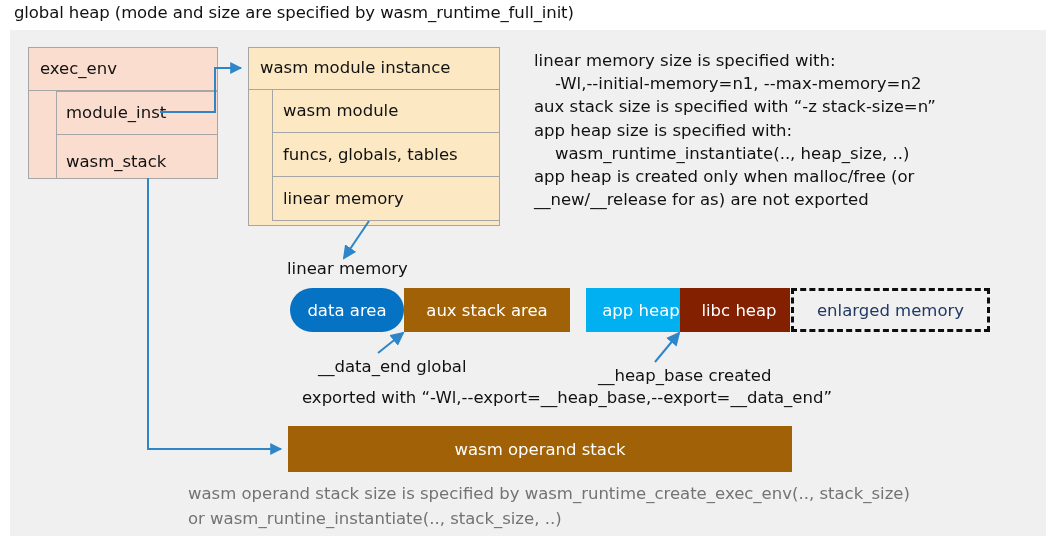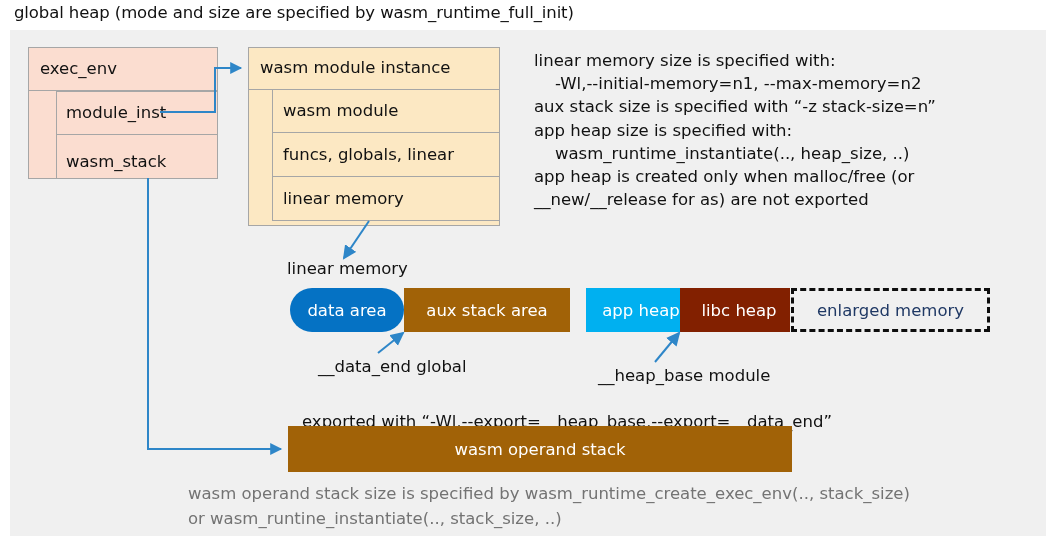--- a/index.html
+++ b/index.html
@@ -74,21 +74,21 @@
   #seg-enlarged{
     left:791px;width:199px;top:288px;height:44px;position:absolute;
     box-sizing:border-box;border:3px dashed #0d0d0d;background:#f0f0f0;
     display:flex;align-items:center;justify-content:center;
     color:#1f3864;font-size:16.5px;white-space:nowrap;
   }
 
   
   #ann-data-end{left:318px;top:357px;font-size:16.5px;}
   #ann-heap-base{left:598px;top:366px;font-size:16.5px;}
-  #ann-exported{left:302px;top:388px;font-size:16.5px;margin-top:24px;}
+  #ann-exported{left:302px;top:388px;font-size:16.5px;}
 
   
   #operand-stack{
     position:absolute;left:288px;top:426px;width:504px;height:46px;
     background:#00538e;display:flex;align-items:center;justify-content:center;
     color:#ffffff;font-size:16.5px;white-space:nowrap;
   }
 
   
   #bottom-notes{
@@ -115,21 +115,21 @@
   <div class="box" id="wasm-stack" style="background: rgb(251, 221, 208);"></div>
   <div class="lbl" id="wasm-stack-lbl">wasm_stack</div>
   <div class="box" id="exec-env-outer"></div>
 
   <div class="box" id="wmi" style="background: rgb(252, 232, 195);"></div>
   <div class="box" id="wmi-hdr" style="background: rgb(252, 232, 195);"></div>
   <div class="lbl" id="wmi-title">wasm module instance</div>
   <div class="box" id="wmi-r1" style="background: rgb(252, 232, 195);"></div>
   <div class="lbl" id="wmi-r1-lbl">wasm module</div>
   <div class="box" id="wmi-r2" style="background: rgb(252, 232, 195);"></div>
-  <div class="lbl" id="wmi-r2-lbl">funcs, globals, linear</div>
+  <div class="lbl" id="wmi-r2-lbl">funcs, globals, tables</div>
   <div class="box" id="wmi-r3" style="background: rgb(252, 232, 195);"></div>
   <div class="lbl" id="wmi-r3-lbl">linear memory</div>
   <div class="box" id="wmi-outer"></div>
 
   <div id="notes">linear memory size is specified with:
     -Wl,--initial-memory=n1, --max-memory=n2
 aux stack size is specified with “-z stack-size=n”
 app heap size is specified with:
     wasm_runtime_instantiate(.., heap_size, ..)
 app heap is created only when malloc/free (or
@@ -137,21 +137,21 @@
 
   <div class="lbl" id="linmem-label">linear memory</div>
 
   <div class="seg" id="seg-data" style="background: rgb(5, 114, 196); color: rgb(255, 255, 255); border-radius: 22px;">data area</div>
   <div class="seg" id="seg-aux" style="background: #a16207; color: rgb(255, 255, 255);">aux stack area</div>
   <div class="seg" id="seg-app" style="background: rgb(0, 176, 240); color: rgb(255, 255, 255);">app heap</div>
   <div class="seg" id="seg-libc" style="background: rgb(130, 32, 0); color: rgb(255, 255, 255);">libc heap</div>
   <div id="seg-enlarged" style="background: rgb(240, 240, 240); color: rgb(31, 56, 100);">enlarged memory</div>
 
   <div class="lbl" id="ann-data-end">__data_end global</div>
-  <div class="lbl" id="ann-heap-base">__heap_base module</div>
+  <div class="lbl" id="ann-heap-base">__heap_base created</div>
   <div class="lbl" id="ann-exported">exported with “-Wl,--export=__heap_base,--export=__data_end”</div>
 
   <div id="operand-stack" style="background: #a16207;">wasm operand stack</div>
 
   <div id="bottom-notes">wasm operand stack size is specified by wasm_runtime_create_exec_env(.., stack_size)
 or wasm_runtine_instantiate(.., stack_size, ..)</div>
 
   <svg class="conn" viewBox="0 0 1054 547">
     <defs>
       <marker id="ah" markerWidth="7" markerHeight="7" refX="5.4" refY="3" orient="auto">

